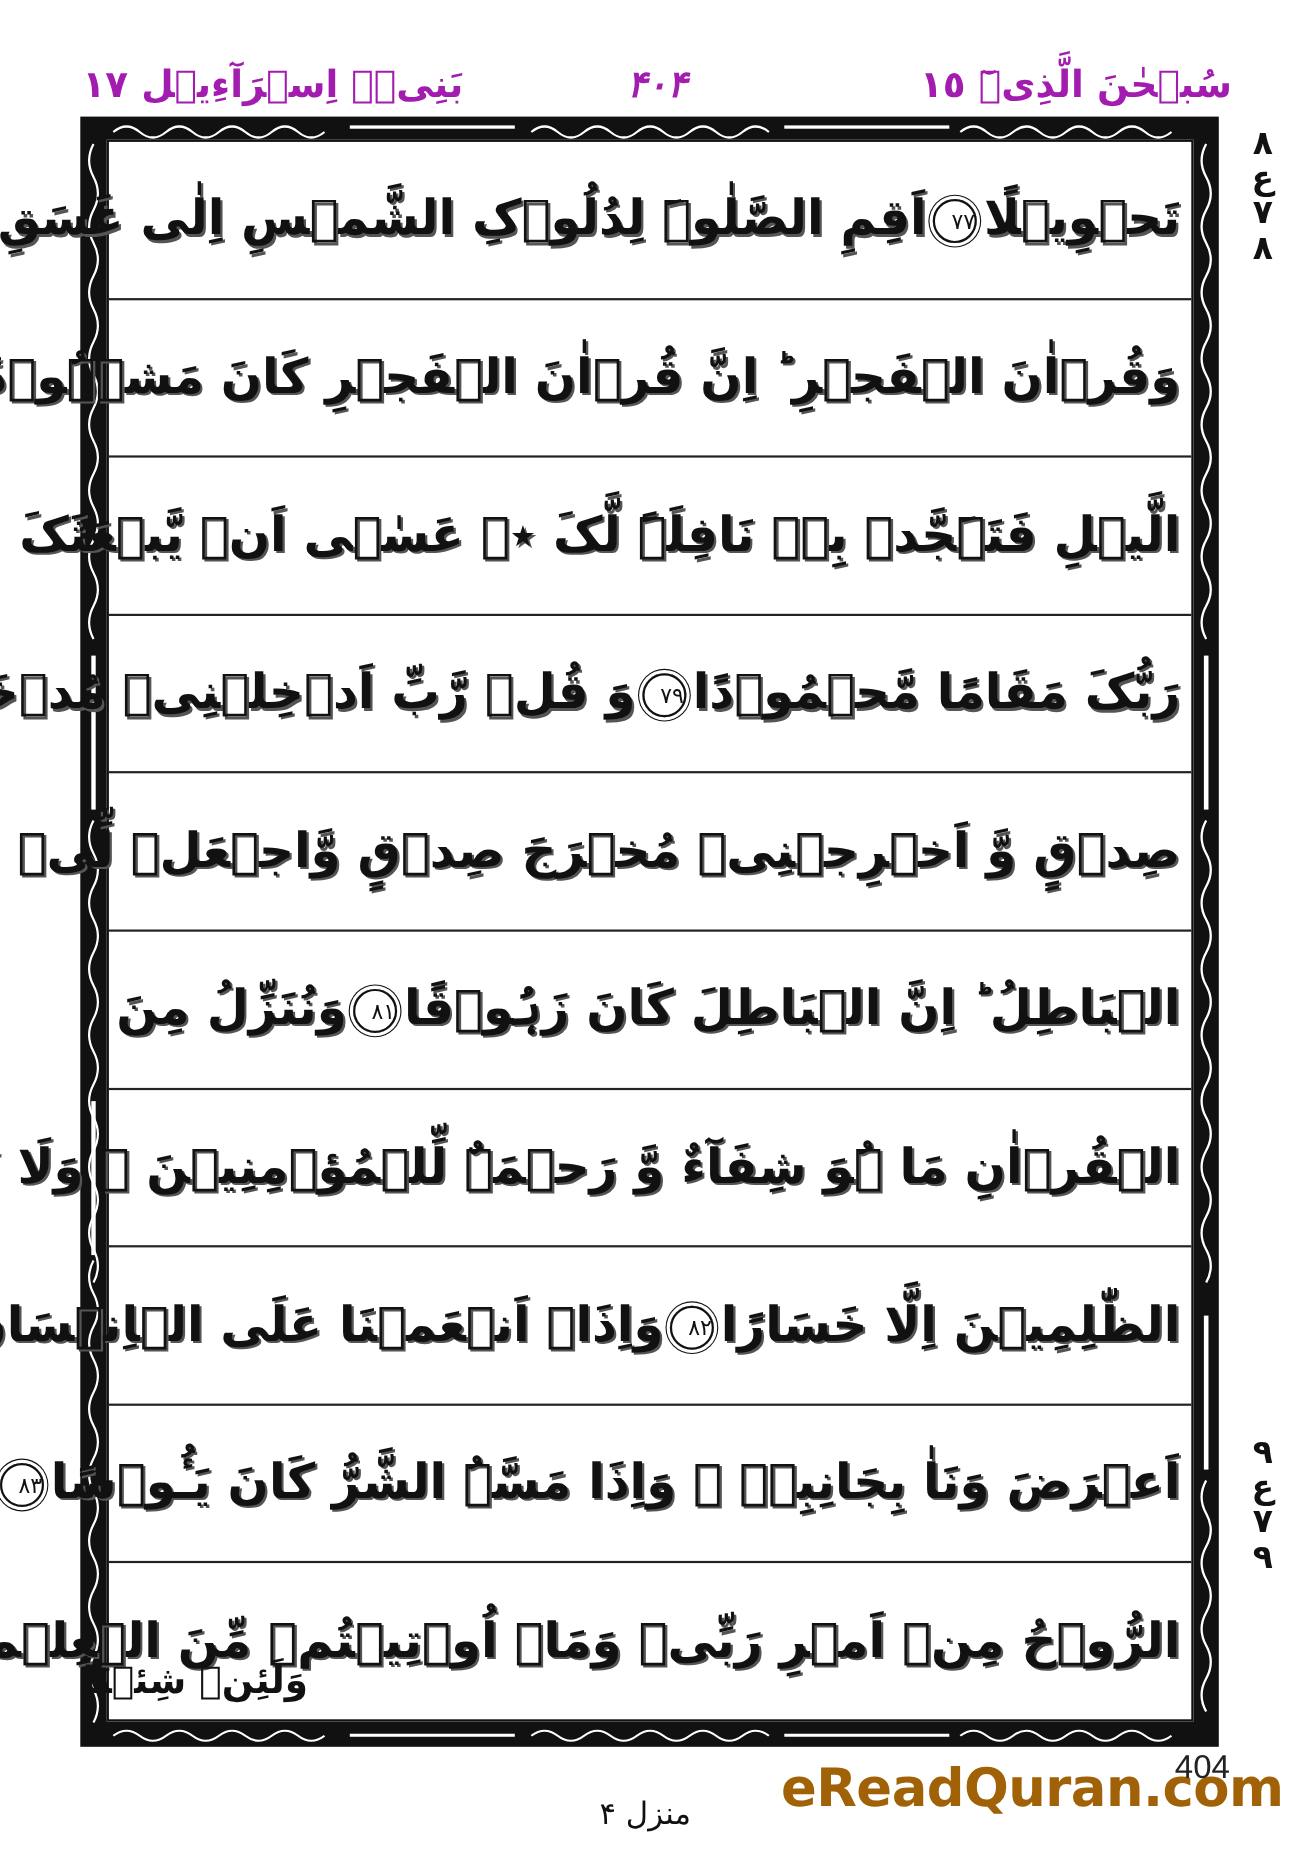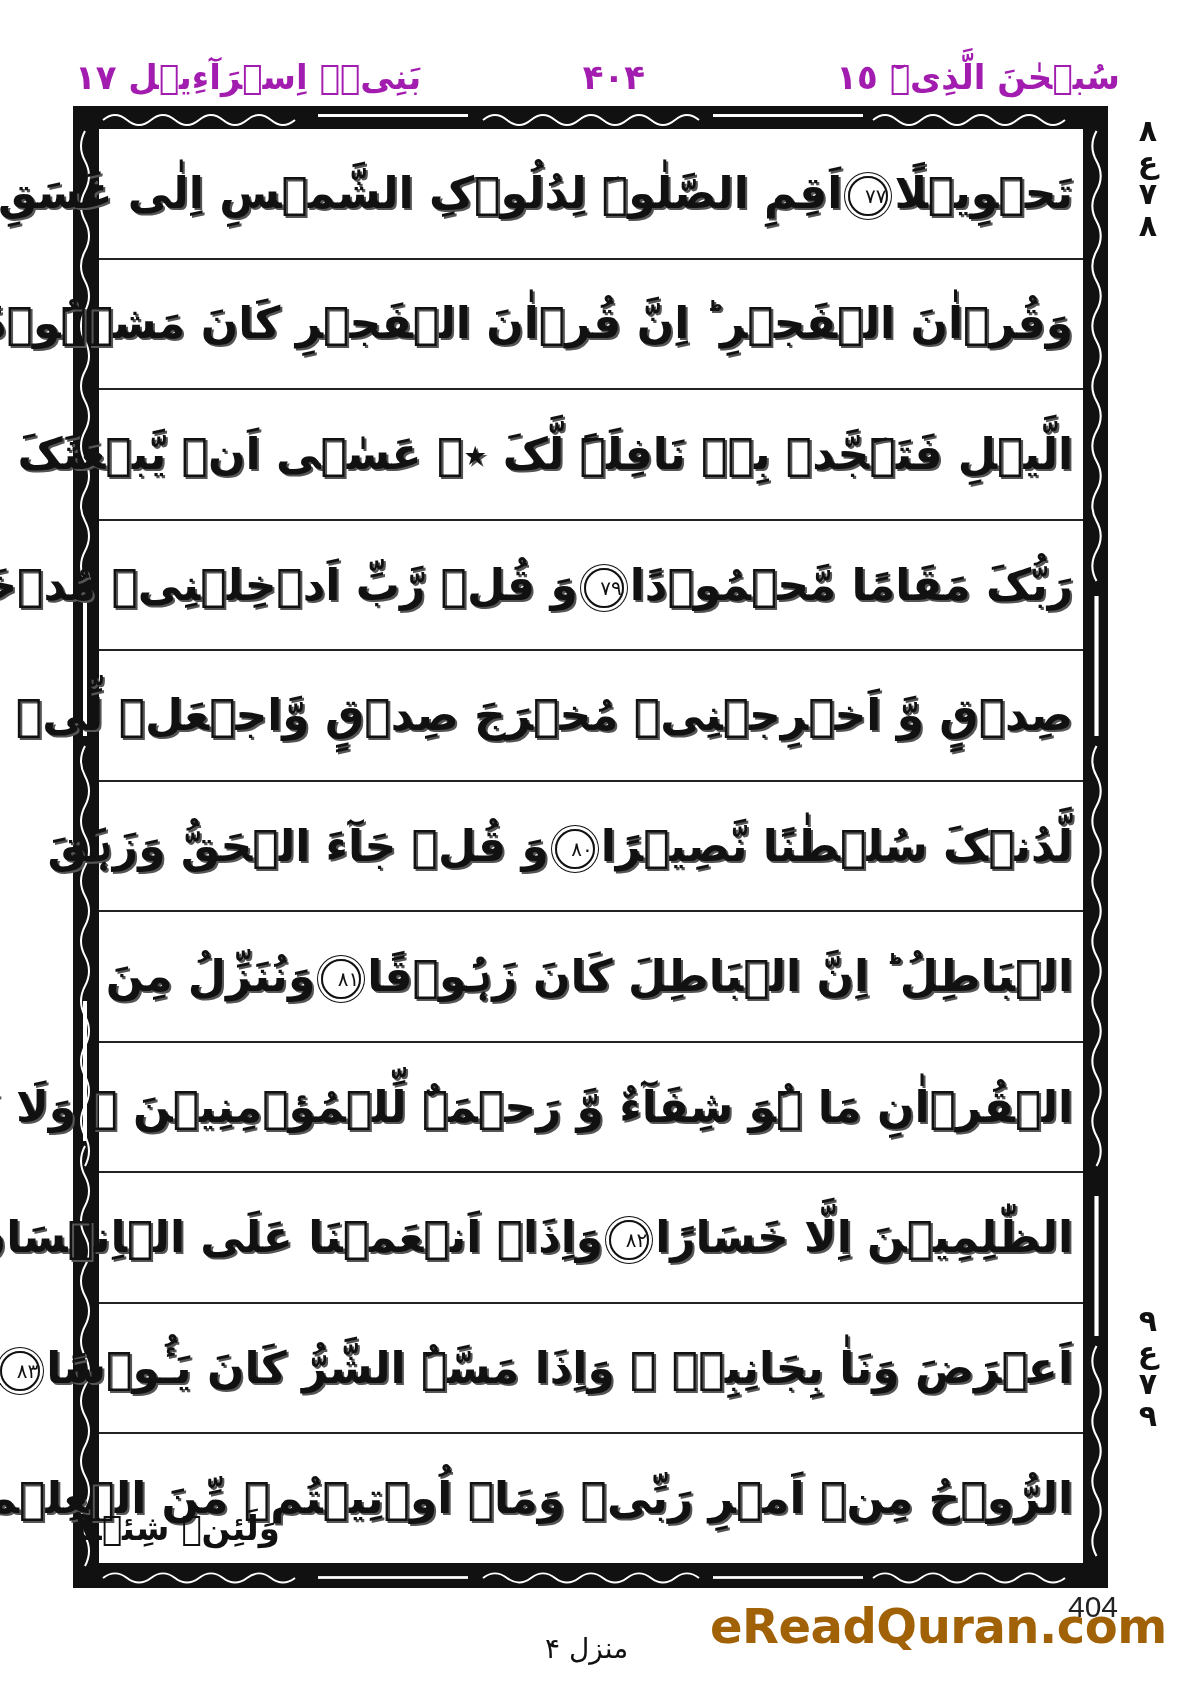--- a/index.html
+++ b/index.html
@@ -2,21 +2,21 @@
 <html><head>
 <meta charset="utf-8">
 <style>
   html, body { margin: 0; padding: 0; background: #ffffff; }
   body { width: 1190px; height: 1684px; position: relative; overflow: hidden;
          font-family: "DejaVu Sans", sans-serif; color: #111; }
 
   .hdr { position: absolute; top: 52px; height: 50px; font-size: 34px; font-weight: bold;
          direction: rtl; white-space: nowrap; line-height: 50px; color: #a21caf; }
   .hdr-right { right: 70px; }
-  .hdr-center { left: 545px; width: 100px; text-align: right; }
+  .hdr-center { left: 570px; width: 100px; text-align: left; font-style: italic; }
   .hdr-left { left: 75px; }
 
   .frame { position: absolute; left: 73px; top: 106px; width: 1035px; height: 1482px;
            background: #111; box-sizing: border-box; }
   .frame .band-top, .frame .band-bottom { position: absolute; left: 0; right: 0; height: 21px; }
   .frame .band-top { top: 0; }
   .frame .band-bottom { bottom: 0; }
   .frame .band-left, .frame .band-right { position: absolute; top: 0; bottom: 0; width: 24px; }
   .frame .band-left { left: 0; }
   .frame .band-right { right: 0; }
@@ -115,23 +115,20 @@
     <div class="line">
         <span class="line-text"><span>الَّیۡلِ فَتَہَجَّدۡ بِہٖ نَافِلَۃً لَّکَ ٭ۖ عَسٰۤی اَنۡ یَّبۡعَثَکَ</span></span>
       </div>
     <div class="line">
         <span class="line-text"><span>رَبُّکَ مَقَامًا مَّحۡمُوۡدًا</span><span class="ayah">٧٩</span><span>وَ قُلۡ رَّبِّ اَدۡخِلۡنِیۡ مُدۡخَلَ</span></span>
       </div>
     <div class="line">
         <span class="line-text"><span>صِدۡقٍ وَّ اَخۡرِجۡنِیۡ مُخۡرَجَ صِدۡقٍ وَّاجۡعَلۡ لِّیۡ مِنۡ</span></span>
       </div>
     <div class="line">
-        <span class="line-text"><span>لَّدُنۡکَ سُلۡطٰنًا نَّصِیۡرًا</span><span class="ayah">٨٠</span><span>وَ قُلۡ جَآءَ الۡحَقُّ وَزَہَقَ</span></span>
-      </div>
-    <div class="line">
         <span class="line-text"><span>الۡبَاطِلُ ؕ اِنَّ الۡبَاطِلَ کَانَ زَہُوۡقًا</span><span class="ayah">٨١</span><span>وَنُنَزِّلُ مِنَ</span></span>
       </div>
     <div class="line">
         <span class="line-text"><span>الۡقُرۡاٰنِ مَا ہُوَ شِفَآءٌ وَّ رَحۡمَۃٌ لِّلۡمُؤۡمِنِیۡنَ ۙ وَلَا یَزِیۡدُ</span></span>
       </div>
     <div class="line">
         <span class="line-text"><span>الظّٰلِمِیۡنَ اِلَّا خَسَارًا</span><span class="ayah">٨٢</span><span>وَاِذَاۤ اَنۡعَمۡنَا عَلَی الۡاِنۡسَانِ</span></span>
       </div>
     <div class="line">
         <span class="line-text"><span>اَعۡرَضَ وَنَاٰ بِجَانِبِہٖ ۚ وَاِذَا مَسَّہُ الشَّرُّ کَانَ یَـُٔوۡسًا</span><span class="ayah">٨٣</span></span>

